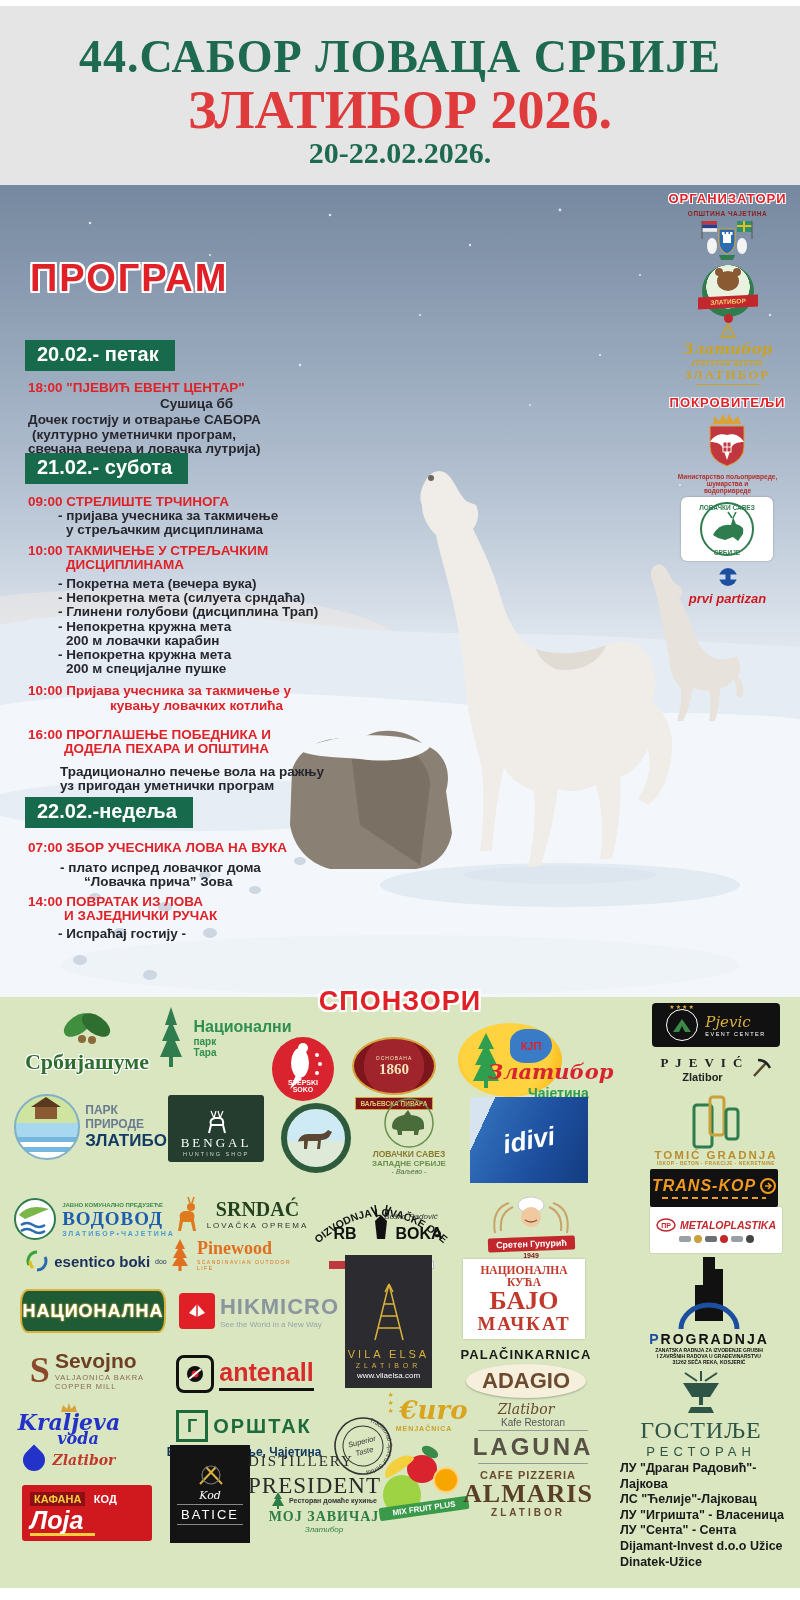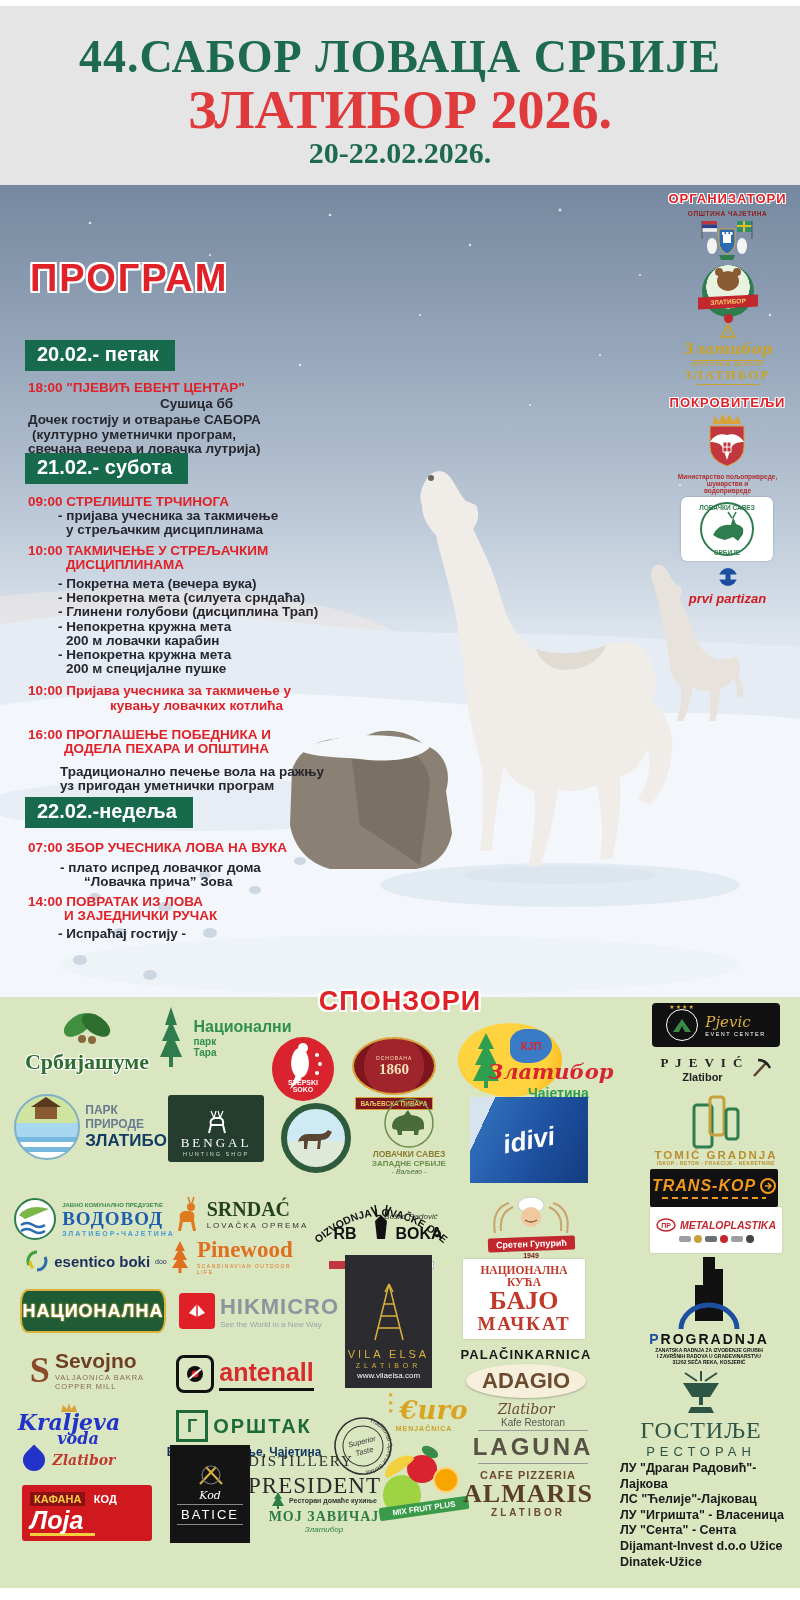--- a/index.html
+++ b/index.html
@@ -426,21 +426,21 @@
     </div>
 
     <div class="sp" style="left:168px;top:196px;width:142px">
       <div class="row">
         <svg width="32" height="42">
           <path d="M8,38 L10,26 Q8,20 14,18 L20,18 Q26,19 24,27 L26,38 L23,38 L21,29 L13,29 L11,38 Z" fill="#e07a1f"></path>
           <circle cx="21" cy="14" r="4" fill="#e07a1f"></circle>
           <path d="M20,10 L18,4 M22,10 L24,4" stroke="#e07a1f" stroke-width="1.5" fill="none"></path>
         </svg>
         <div style="text-align:left">
-          <div style="font-size:20px;font-weight:bold;color:#24421f;font-family:'Liberation Serif',serif;">SRNDAĆ</div>
+          <div style="font-size:20px;font-weight:bold;color:#24421f;font-family:'Liberation Serif',serif;text-align:center;">SRNDAĆ</div>
           <div style="font-size:8px;color:#333;letter-spacing:2px;">LOVAČKA OPREMA</div>
         </div>
       </div>
     </div>
 
     <div class="sp" style="left:305px;top:190px;width:152px">
       <svg width="152" height="72">
         <path id="rbarc" d="M14,56 Q76,2 138,56" fill="none"></path>
         <text font-size="10.5" font-weight="bold" fill="#111"><textPath href="#rbarc" startOffset="50%" text-anchor="middle">PROIZVODNJA LOVAČKE ODEĆE</textPath></text>
         <path d="M70,34 L76,28 L82,34 L80,52 L72,52 Z" fill="#111"></path>
@@ -499,21 +499,21 @@
       </div>
     </div>
 
     <div class="sp" style="left:168px;top:240px;width:142px">
       <div class="row">
         <svg width="24" height="34">
           <path d="M12,2 L17,12 H14 L19,21 H15 L20,29 H4 L9,21 H5 L10,12 H7 Z" fill="#e07020"></path>
             <rect x="10.5" y="29" width="3" height="5" fill="#e07020"></rect>
         </svg>
         <div style="text-align:left">
-          <div style="font-size:23px;font-weight:bold;color:#e07020;font-family:'Liberation Serif',serif;">Pinewood</div>
+          <div style="font-size:18px;font-weight:bold;color:#e07020;font-family:'Liberation Serif',serif;">Pinewood</div>
           <div style="font-size:5px;color:#e07020;letter-spacing:1.5px;">SCANDINAVIAN OUTDOOR LIFE</div>
         </div>
       </div>
     </div>
 
     <div class="sp" style="left:20px;top:292px">
       <div style="width:142px;height:40px;background:#1f5c35;border:2px solid #d9b13b;border-radius:8px/14px;display:flex;align-items:center;justify-content:center;">
         <span style="color:#fff;font-weight:bold;font-size:18px;letter-spacing:1px;text-shadow:0 0 2px #d9b13b,0 0 2px #d9b13b;">НАЦИОНАЛНА</span>
       </div>
     </div>

